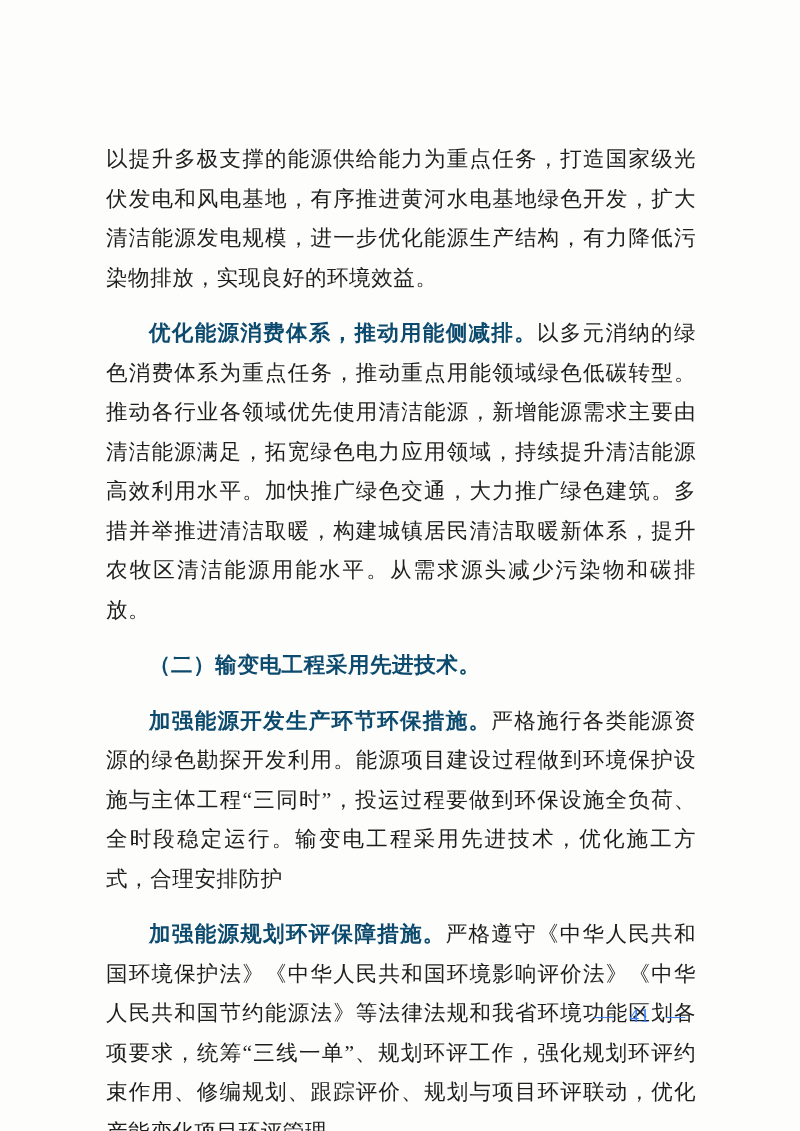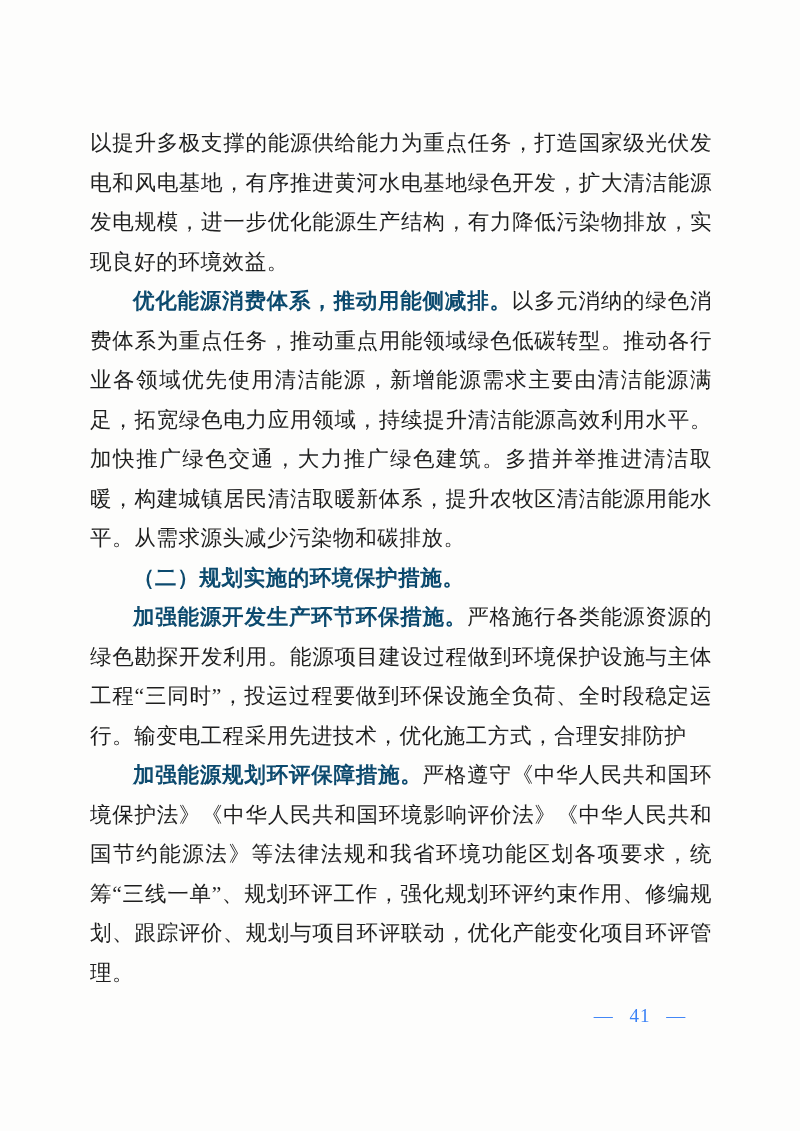--- a/index.html
+++ b/index.html
@@ -26,21 +26,21 @@
     top: 124px;
     width: 622px;
     color: #1e1e1e;
     font-size: 21.5px;
     line-height: 39.5px;
     letter-spacing: 0.6px;
     text-align: justify;
   }
   .para {
     text-indent: 2em;
-    margin: 0;
+    margin: 16px;
   }
   .para.no-indent {
     text-indent: 0;
   }
   .lead {
     font-weight: bold;
     color: #0c4a6e;
   }
   .footer-page-number {
     position: absolute;
@@ -59,21 +59,21 @@
 <body>
 
 <div class="page">
 
   <div class="content">
 
     <p class="para no-indent"><span>以提升多极支撑的能源供给能力为重点任务，打造国家级光伏发电和风电基地，有序推进黄河水电基地绿色开发，扩大清洁能源发电规模，进一步优化能源生产结构，有力降低污染物排放，实现良好的环境效益。</span></p>
 
     <p class="para"><b class="lead">优化能源消费体系，推动用能侧减排。</b><span>以多元消纳的绿色消费体系为重点任务，推动重点用能领域绿色低碳转型。推动各行业各领域优先使用清洁能源，新增能源需求主要由清洁能源满足，拓宽绿色电力应用领域，持续提升清洁能源高效利用水平。加快推广绿色交通，大力推广绿色建筑。多措并举推进清洁取暖，构建城镇居民清洁取暖新体系，提升农牧区清洁能源用能水平。从需求源头减少污染物和碳排放。</span></p>
 
-    <p class="para"><b class="lead">（二）规划实施的环境保护措施。</b><span></span></p>
+    <p class="para"><b class="lead">（二）输变电工程采用先进技术。</b><span></span></p>
 
     <p class="para"><b class="lead">加强能源开发生产环节环保措施。</b><span>严格施行各类能源资源的绿色勘探开发利用。能源项目建设过程做到环境保护设施与主体工程“三同时”，投运过程要做到环保设施全负荷、全时段稳定运行。输变电工程采用先进技术，优化施工方式，合理安排防护</span></p>
 
     <p class="para"><b class="lead">加强能源规划环评保障措施。</b><span>严格遵守《中华人民共和国环境保护法》《中华人民共和国环境影响评价法》《中华人民共和国节约能源法》等法律法规和我省环境功能区划各项要求，统筹“三线一单”、规划环评工作，强化规划环评约束作用、修编规划、跟踪评价、规划与项目环评联动，优化产能变化项目环评管理。</span></p>
 
   </div>
 
   <div class="footer-page-number">— 41 —</div>
 
 </div>

